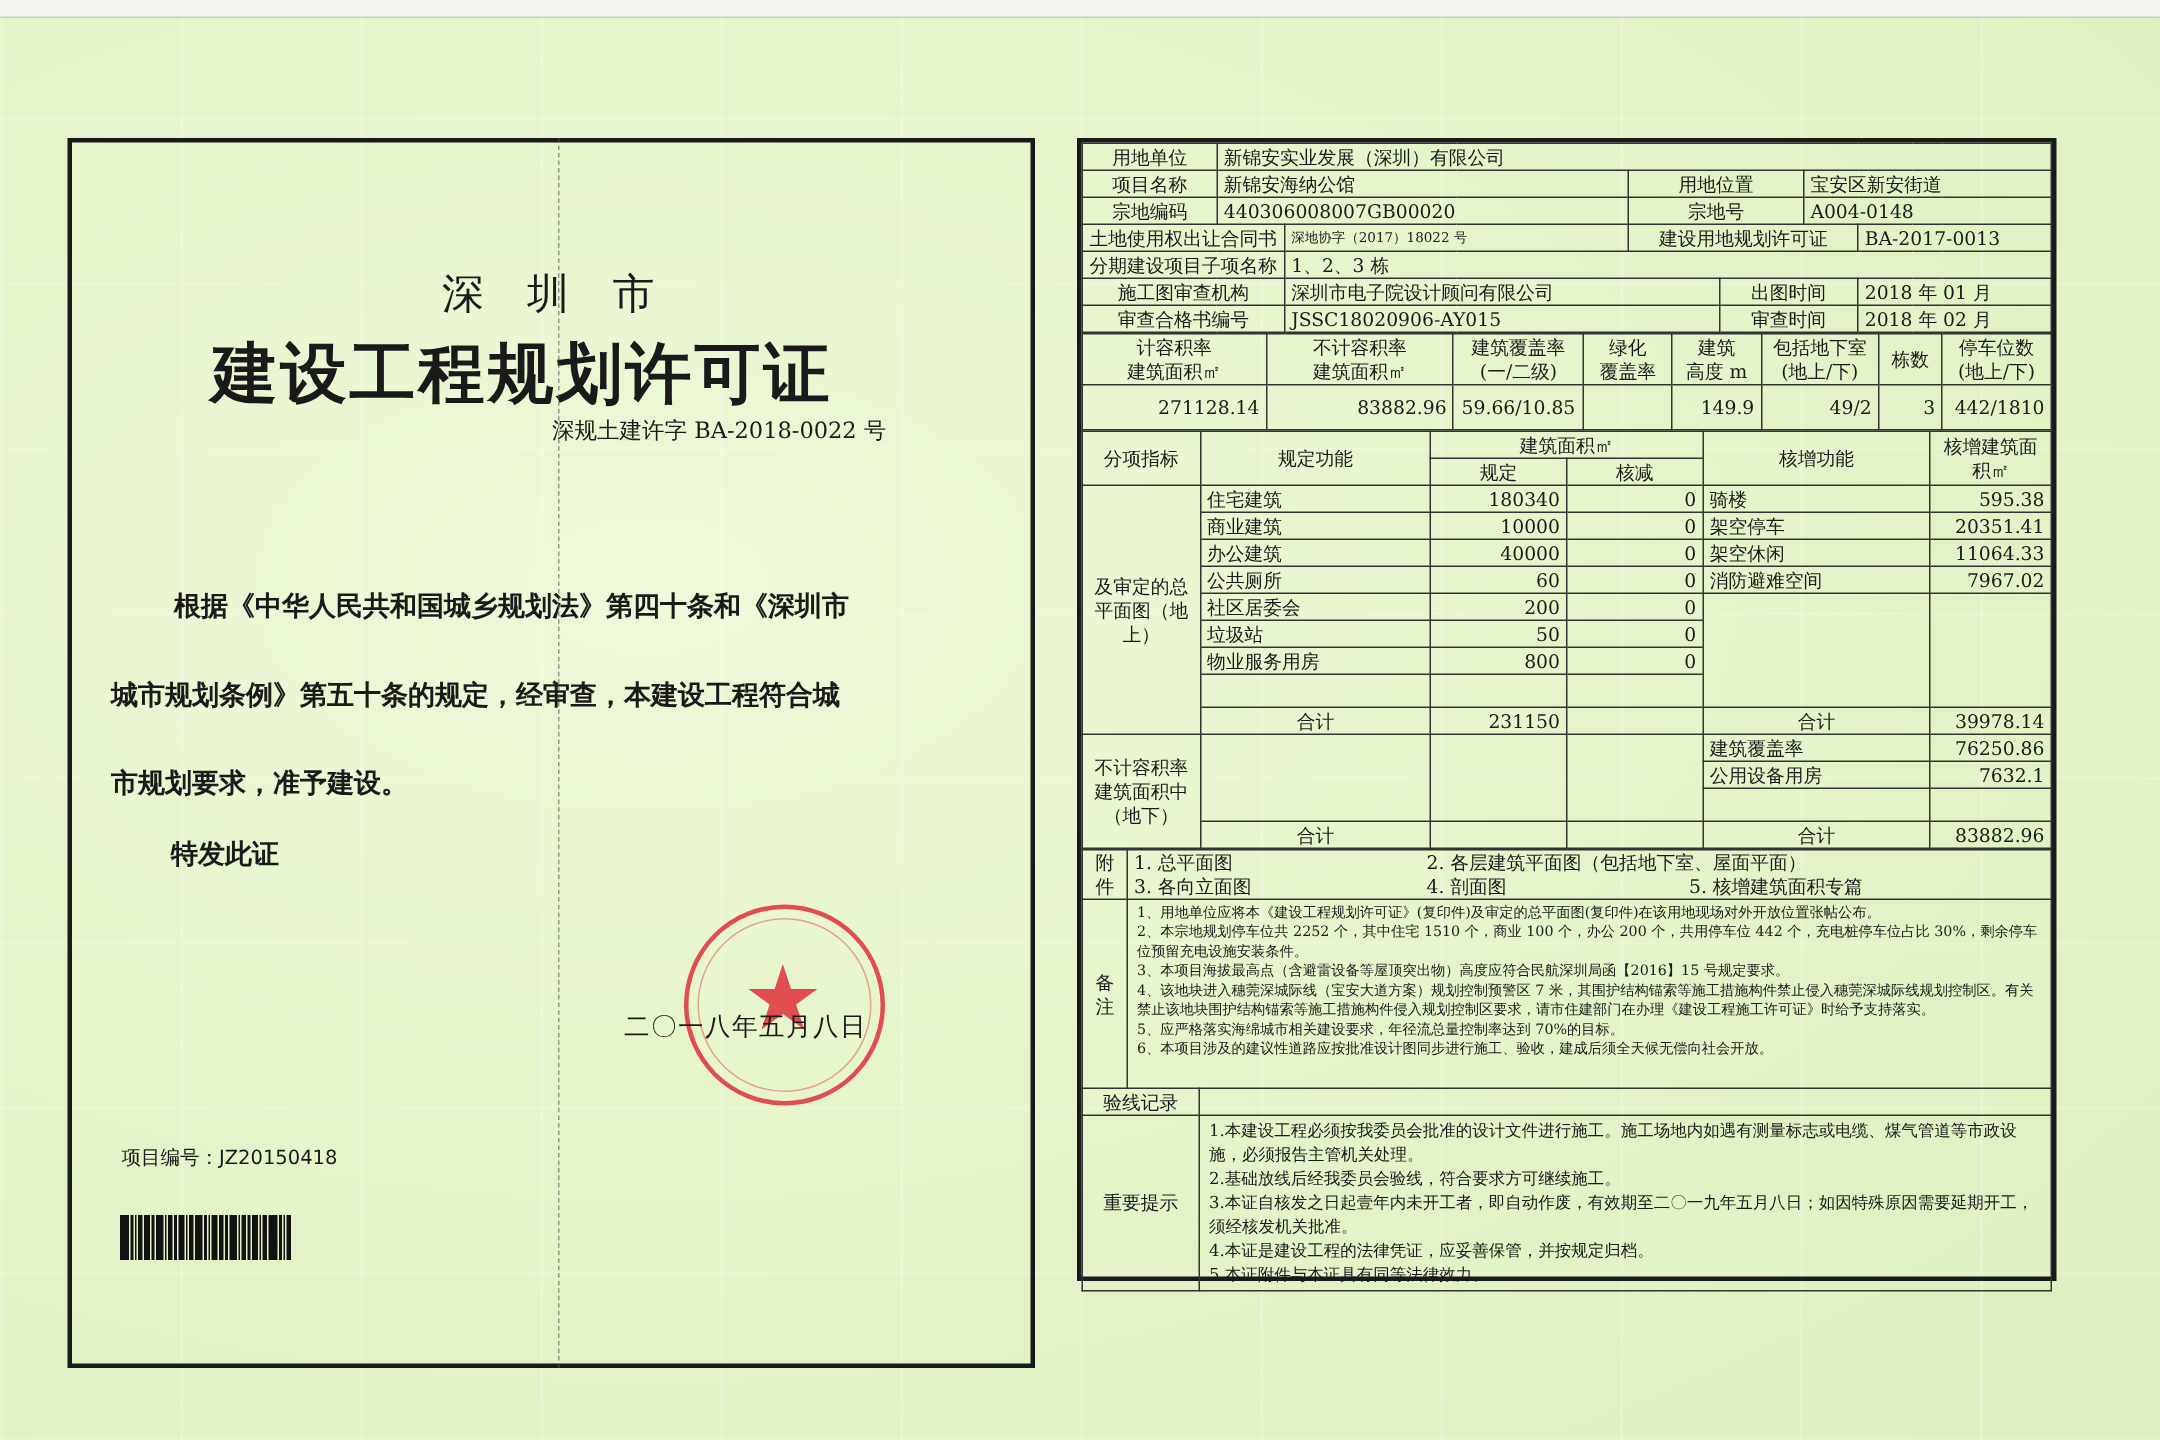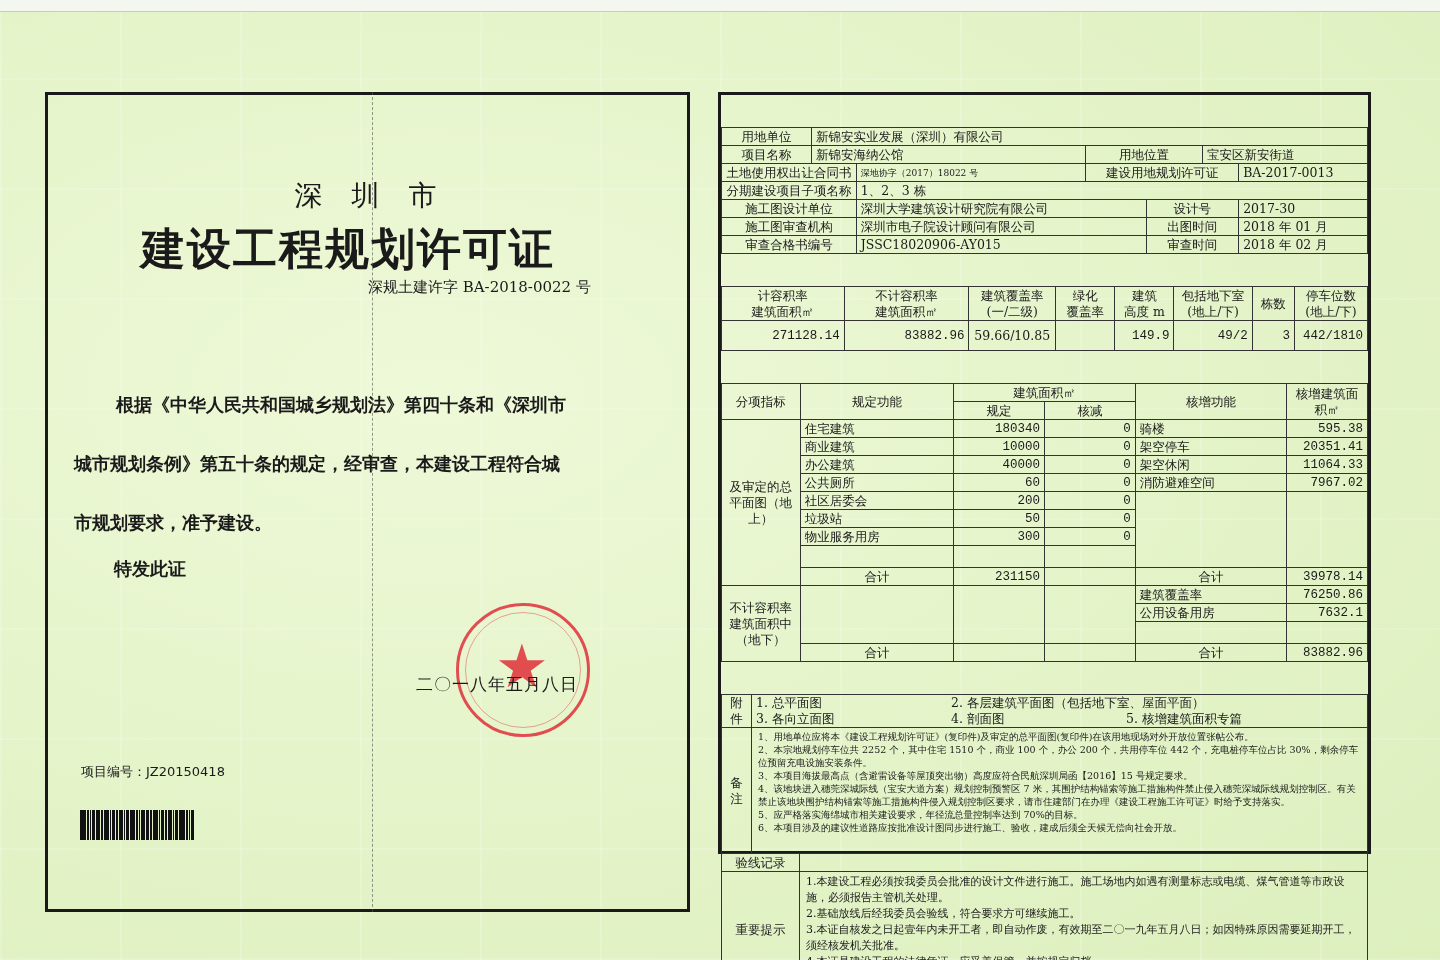--- a/index.html
+++ b/index.html
@@ -38,24 +38,24 @@
   .seal .ring { position:absolute; left:6px; top:6px; right:6px; bottom:6px; border-radius:50%; border:1px solid rgba(224,48,58,.5); }
   .project-no { position:absolute; left:33px; top:668px; font-family:"DejaVu Sans", sans-serif; font-size:13px; }
   .barcode { position:absolute; left:32px; top:715px; width:170px; height:30px; display:flex; gap:1px; }
   .barcode span { background:#111; height:100%; }
 
   .right-panel {
     position:absolute; left:718px; top:92px; width:653px; height:762px;
     border:3px solid #1a1a1a;
     font-size:12.5px;
   }
-  table { border-collapse:collapse; width:100%;margin-top:32px; }
+  table { border-collapse:collapse; width:100%; }
   td { border:1px solid #333; padding:0 4px; height:18px; line-height:16px; white-space:nowrap; }
   .lbl { text-align:center; }
-  .num { text-align:right;font-family:Liberation Mono, monospace; }
+  .num { text-align:right; }
   .small { font-size:9px; }
   .remarks { font-size:9.5px; line-height:13px; white-space:normal; padding:2px 6px; vertical-align:top; }
   .tips { font-size:11px; line-height:16px; white-space:normal; padding:2px 6px; }
   .vlabel { text-align:center; white-space:normal; line-height:16px; }
 </style>
 </head>
 <body>
 
 <div class="top-strip"></div>
 <div class="bg-pattern"></div>
@@ -132,34 +132,34 @@
       <td class="lbl">用地单位</td>
       <td colspan="9">新锦安实业发展（深圳）有限公司</td>
     </tr>
     <tr>
       <td class="lbl">项目名称</td>
       <td colspan="3">新锦安海纳公馆</td>
       <td colspan="2" class="lbl">用地位置</td>
       <td colspan="4">宝安区新安街道</td>
     </tr>
     <tr>
+      <td class="lbl">宗地编码</td>
+      <td colspan="3">440306008007GB00020</td>
+      <td colspan="2" class="lbl">宗地号</td>
+      <td colspan="4">A004-0148</td>
+    </tr>
+    <tr>
       <td colspan="2" class="lbl">土地使用权出让合同书</td>
       <td colspan="2" class="small">深地协字（2017）18022 号</td>
       <td colspan="3" class="lbl">建设用地规划许可证</td>
       <td colspan="3">BA-2017-0013</td>
     </tr>
     <tr>
       <td colspan="2" class="lbl">分期建设项目子项名称</td>
       <td colspan="8">1、2、3 栋</td>
-    </tr>
-    <tr>
-      <td colspan="2" class="lbl">施工图设计单位</td>
-      <td colspan="3">深圳大学建筑设计研究院有限公司</td>
-      <td colspan="2" class="lbl">设计号</td>
-      <td colspan="3">2017-30</td>
     </tr>
     <tr>
       <td colspan="2" class="lbl">施工图审查机构</td>
       <td colspan="3">深圳市电子院设计顾问有限公司</td>
       <td colspan="2" class="lbl">出图时间</td>
       <td colspan="3">2018 年 01 月</td>
     </tr>
     <tr>
       <td colspan="2" class="lbl">审查合格书编号</td>
       <td colspan="3">JSSC18020906-AY015</td>
@@ -268,21 +268,21 @@
       <td rowspan="4"></td>
       <td rowspan="4"></td>
     </tr>
     <tr>
       <td>垃圾站</td>
       <td class="num">50</td>
       <td class="num">0</td>
     </tr>
     <tr>
       <td>物业服务用房</td>
-      <td class="num">300</td>
+      <td class="num">800</td>
       <td class="num">0</td>
     </tr>
     <tr style="height:22px">
       <td></td>
           <td></td>
           <td></td>
     </tr>
     <tr>
       <td class="lbl">合计</td>
       <td class="num">231150</td>

